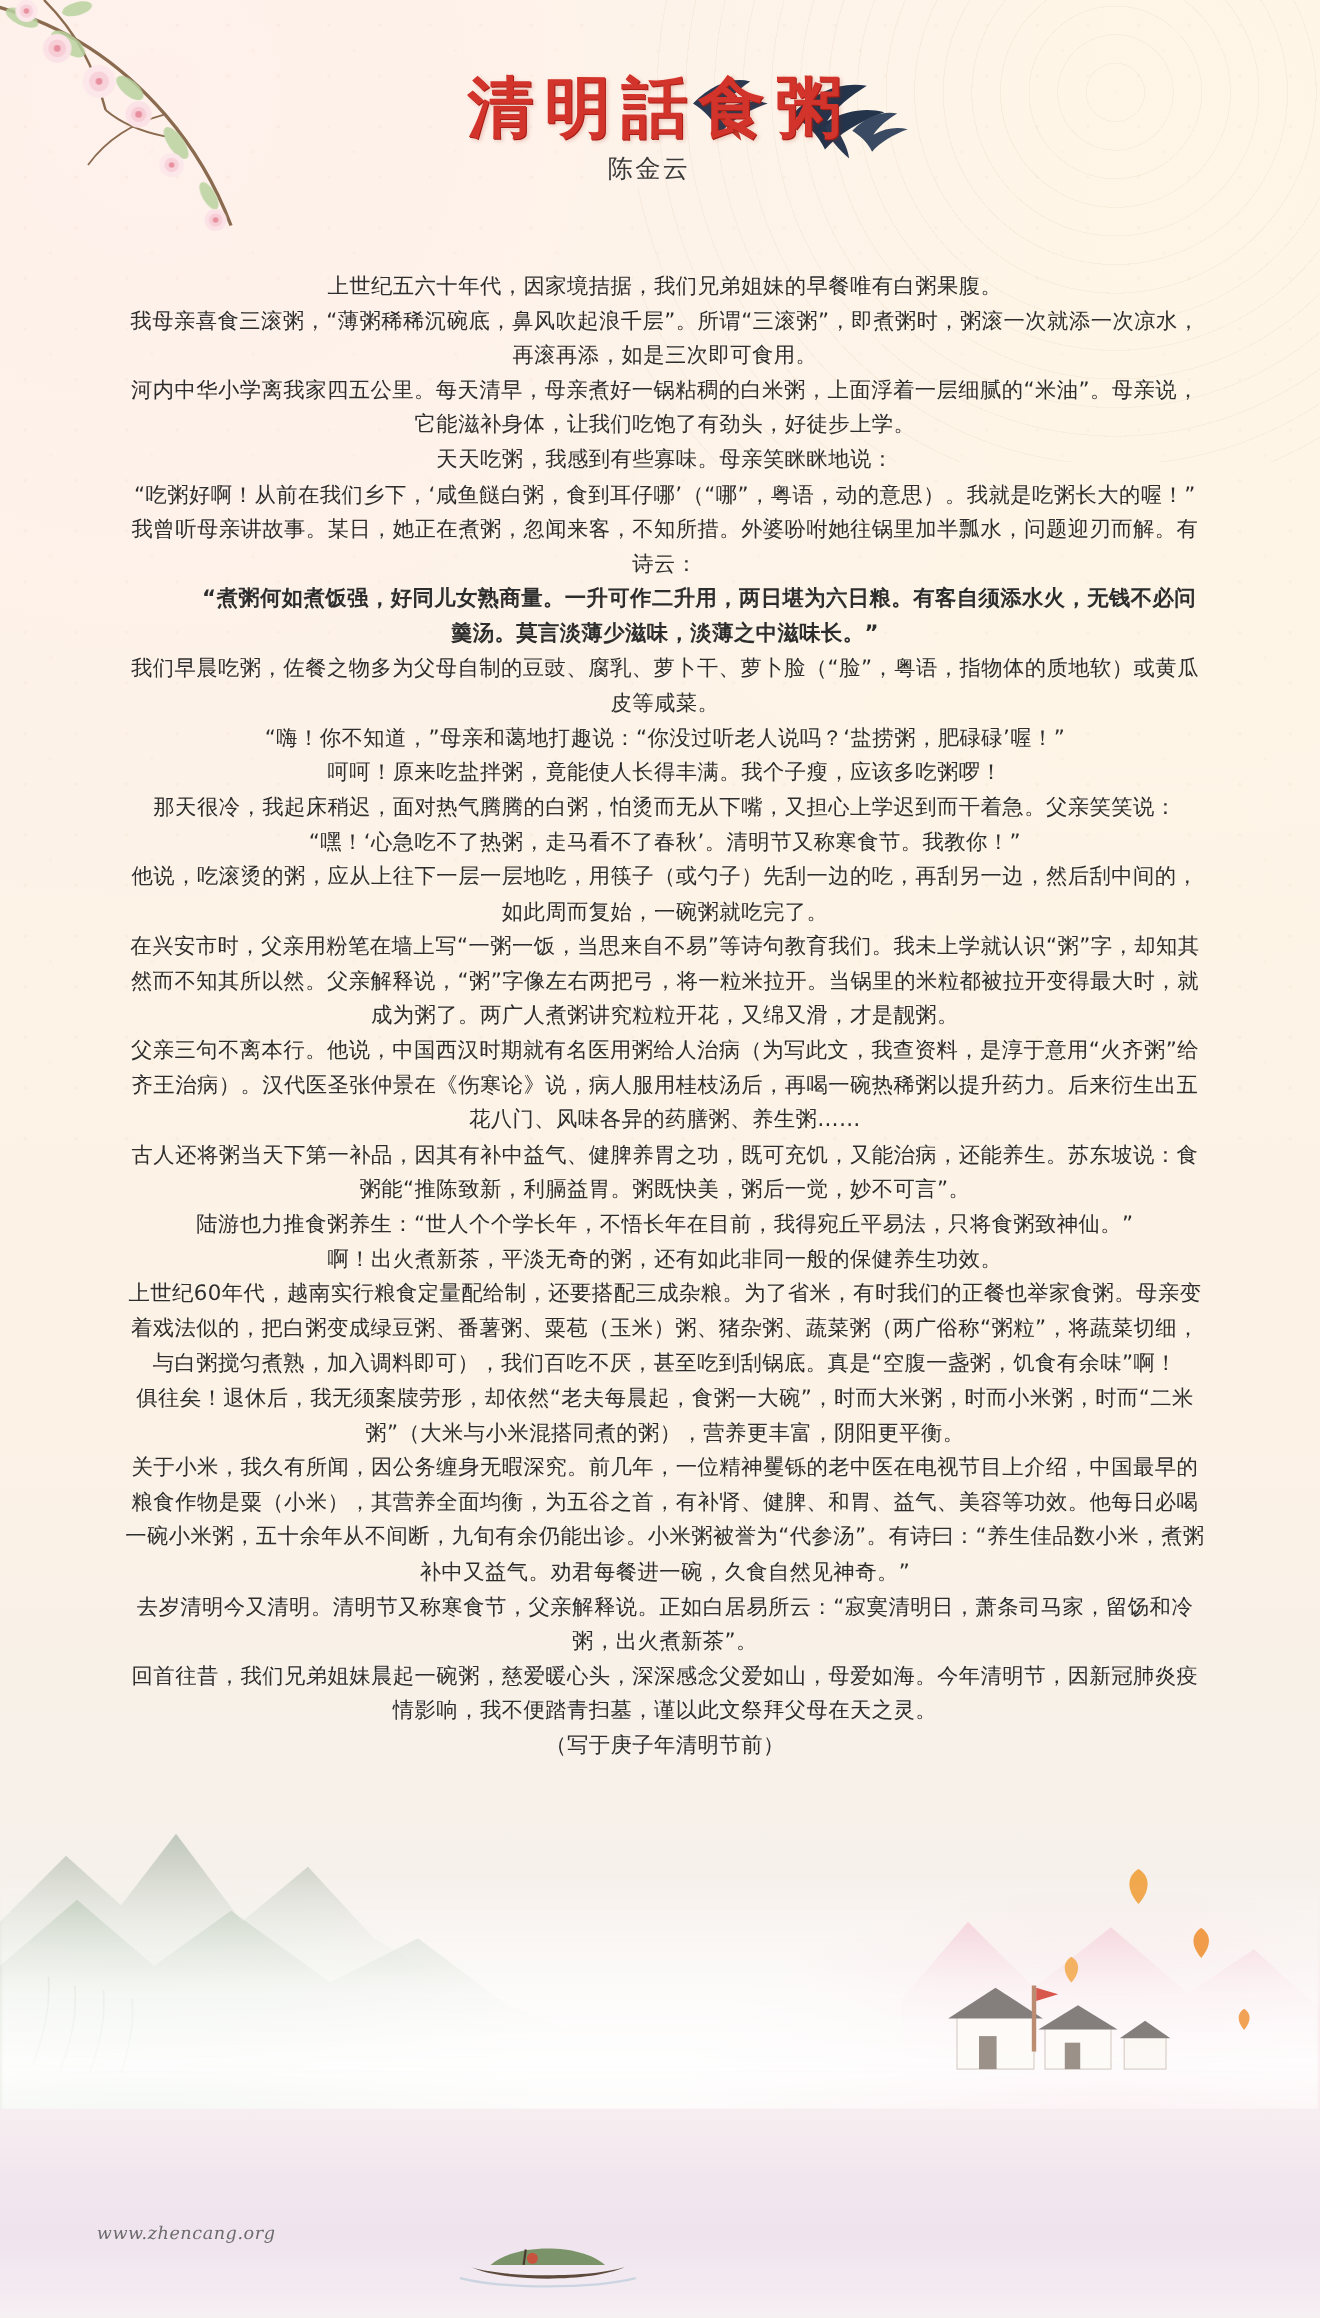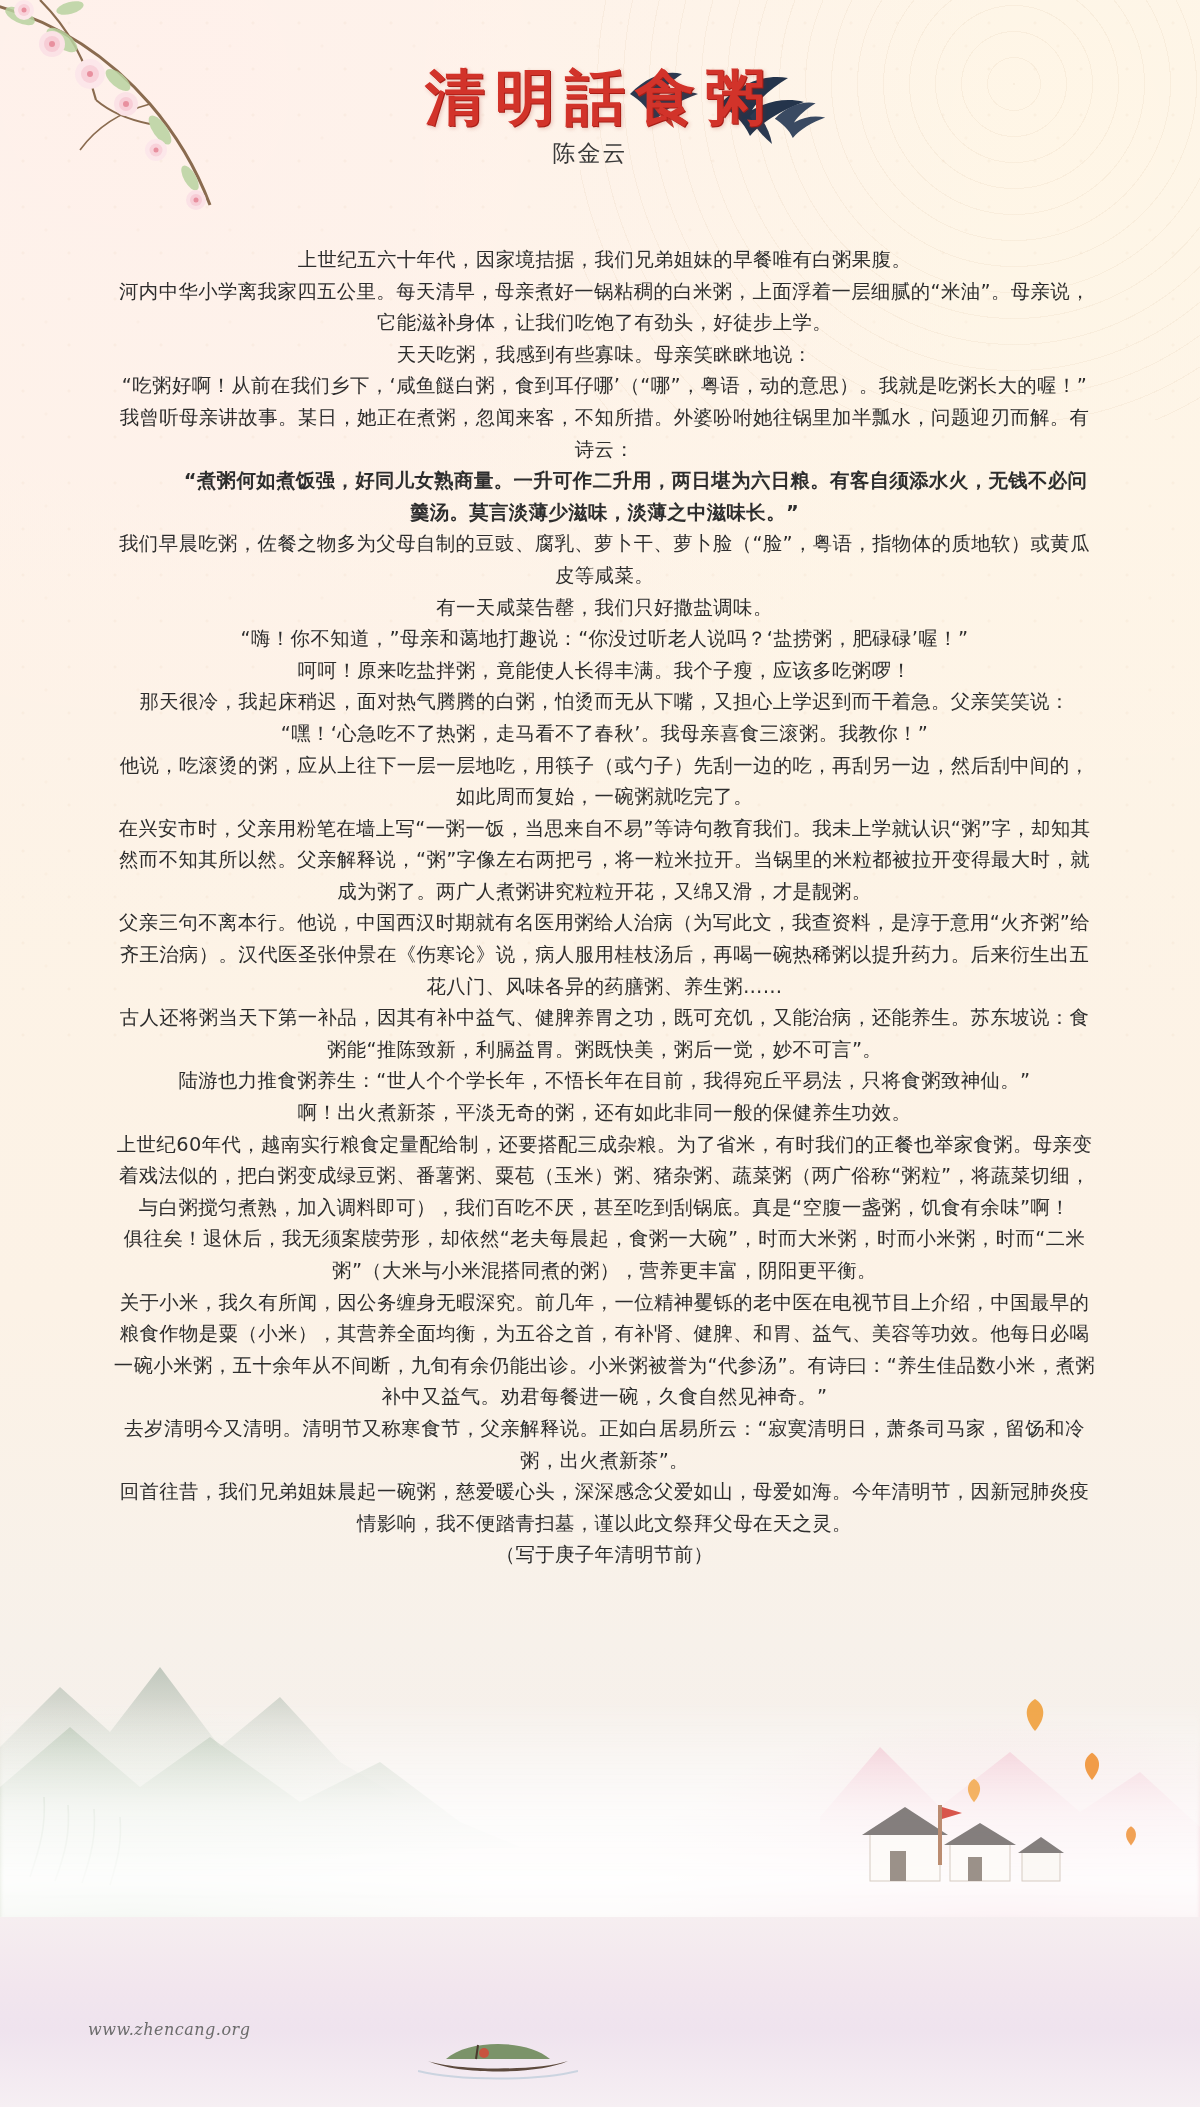--- a/index.html
+++ b/index.html
@@ -164,31 +164,31 @@
     <g fill="#3a4a62" transform="translate(150,44) scale(.6)">
       <path d="M8 38 C30 16 54 8 76 12 C60 22 48 32 40 44 C58 34 76 32 92 36 C70 44 50 56 38 70 C32 56 20 46 8 38 Z"></path>
     </g>
   </svg>
 
   <div class="title">清明話食粥</div>
   <div class="author">陈金云</div>
 
   <div class="article">
     <p>上世纪五六十年代，因家境拮据，我们兄弟姐妹的早餐唯有白粥果腹。</p>
+    <p>我母亲喜食三滚粥，“薄粥稀稀沉碗底，鼻风吹起浪千层”。所谓“三滚粥”，即煮粥时，粥滚一次就添一次凉水，再滚再添，如是三次即可食用。</p>
     <p>河内中华小学离我家四五公里。每天清早，母亲煮好一锅粘稠的白米粥，上面浮着一层细腻的“米油”。母亲说，它能滋补身体，让我们吃饱了有劲头，好徒步上学。</p>
     <p>天天吃粥，我感到有些寡味。母亲笑眯眯地说：</p>
     <p>“吃粥好啊！从前在我们乡下，‘咸鱼餸白粥，食到耳仔哪’（“哪”，粤语，动的意思）。我就是吃粥长大的喔！”</p>
     <p>我曾听母亲讲故事。某日，她正在煮粥，忽闻来客，不知所措。外婆吩咐她往锅里加半瓢水，问题迎刃而解。有诗云：</p>
     <p class="indent" style="text-indent:3.2em">“煮粥何如煮饭强，好同儿女熟商量。一升可作二升用，两日堪为六日粮。有客自须添水火，无钱不必问羹汤。莫言淡薄少滋味，淡薄之中滋味长。”</p>
     <p>我们早晨吃粥，佐餐之物多为父母自制的豆豉、腐乳、萝卜干、萝卜脸（“脸”，粤语，指物体的质地软）或黄瓜皮等咸菜。</p>
-    <p>有一天咸菜告罄，我们只好撒盐调味。</p>
     <p>“嗨！你不知道，”母亲和蔼地打趣说：“你没过听老人说吗？‘盐捞粥，肥碌碌’喔！”</p>
     <p>呵呵！原来吃盐拌粥，竟能使人长得丰满。我个子瘦，应该多吃粥啰！</p>
     <p>那天很冷，我起床稍迟，面对热气腾腾的白粥，怕烫而无从下嘴，又担心上学迟到而干着急。父亲笑笑说：</p>
-    <p>“嘿！‘心急吃不了热粥，走马看不了春秋’。我母亲喜食三滚粥。我教你！”</p>
+    <p>“嘿！‘心急吃不了热粥，走马看不了春秋’。清明节又称寒食节。我教你！”</p>
     <p>他说，吃滚烫的粥，应从上往下一层一层地吃，用筷子（或勺子）先刮一边的吃，再刮另一边，然后刮中间的，如此周而复始，一碗粥就吃完了。</p>
     <p>在兴安市时，父亲用粉笔在墙上写“一粥一饭，当思来自不易”等诗句教育我们。我未上学就认识“粥”字，却知其然而不知其所以然。父亲解释说，“粥”字像左右两把弓，将一粒米拉开。当锅里的米粒都被拉开变得最大时，就成为粥了。两广人煮粥讲究粒粒开花，又绵又滑，才是靓粥。</p>
     <p>父亲三句不离本行。他说，中国西汉时期就有名医用粥给人治病（为写此文，我查资料，是淳于意用“火齐粥”给齐王治病）。汉代医圣张仲景在《伤寒论》说，病人服用桂枝汤后，再喝一碗热稀粥以提升药力。后来衍生出五花八门、风味各异的药膳粥、养生粥……</p>
     <p>古人还将粥当天下第一补品，因其有补中益气、健脾养胃之功，既可充饥，又能治病，还能养生。苏东坡说：食粥能“推陈致新，利膈益胃。粥既快美，粥后一觉，妙不可言”。</p>
     <p>陆游也力推食粥养生：“世人个个学长年，不悟长年在目前，我得宛丘平易法，只将食粥致神仙。”</p>
     <p>啊！出火煮新茶，平淡无奇的粥，还有如此非同一般的保健养生功效。</p>
     <p>上世纪60年代，越南实行粮食定量配给制，还要搭配三成杂粮。为了省米，有时我们的正餐也举家食粥。母亲变着戏法似的，把白粥变成绿豆粥、番薯粥、粟苞（玉米）粥、猪杂粥、蔬菜粥（两广俗称“粥粒”，将蔬菜切细，与白粥搅匀煮熟，加入调料即可），我们百吃不厌，甚至吃到刮锅底。真是“空腹一盏粥，饥食有余味”啊！</p>
     <p>俱往矣！退休后，我无须案牍劳形，却依然“老夫每晨起，食粥一大碗”，时而大米粥，时而小米粥，时而“二米粥”（大米与小米混搭同煮的粥），营养更丰富，阴阳更平衡。</p>
     <p>关于小米，我久有所闻，因公务缠身无暇深究。前几年，一位精神矍铄的老中医在电视节目上介绍，中国最早的粮食作物是粟（小米），其营养全面均衡，为五谷之首，有补肾、健脾、和胃、益气、美容等功效。他每日必喝一碗小米粥，五十余年从不间断，九旬有余仍能出诊。小米粥被誉为“代参汤”。有诗曰：“养生佳品数小米，煮粥补中又益气。劝君每餐进一碗，久食自然见神奇。”</p>
     <p>去岁清明今又清明。清明节又称寒食节，父亲解释说。正如白居易所云：“寂寞清明日，萧条司马家，留饧和冷粥，出火煮新茶”。</p>

